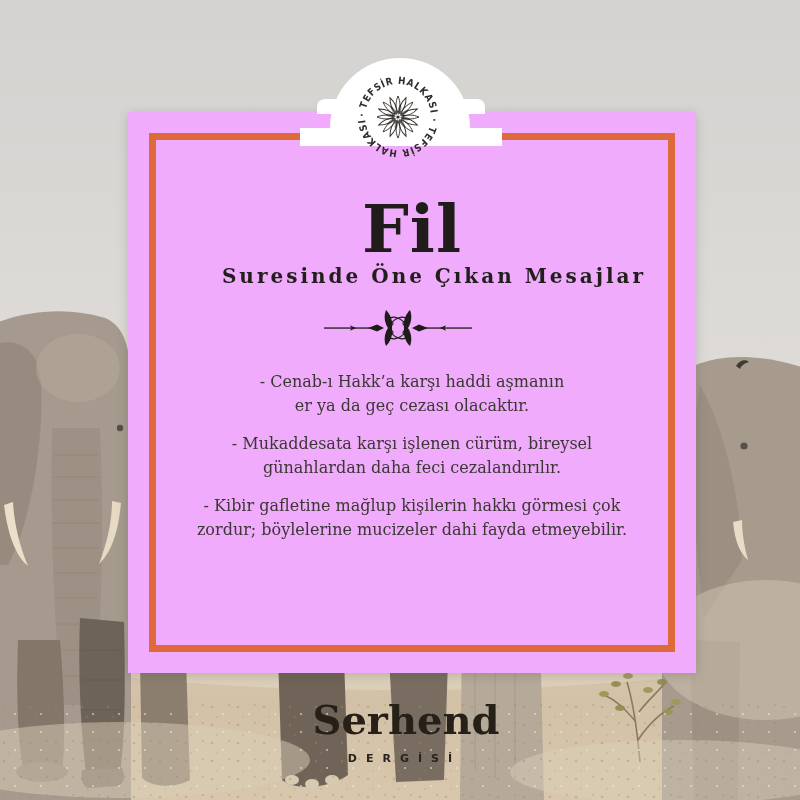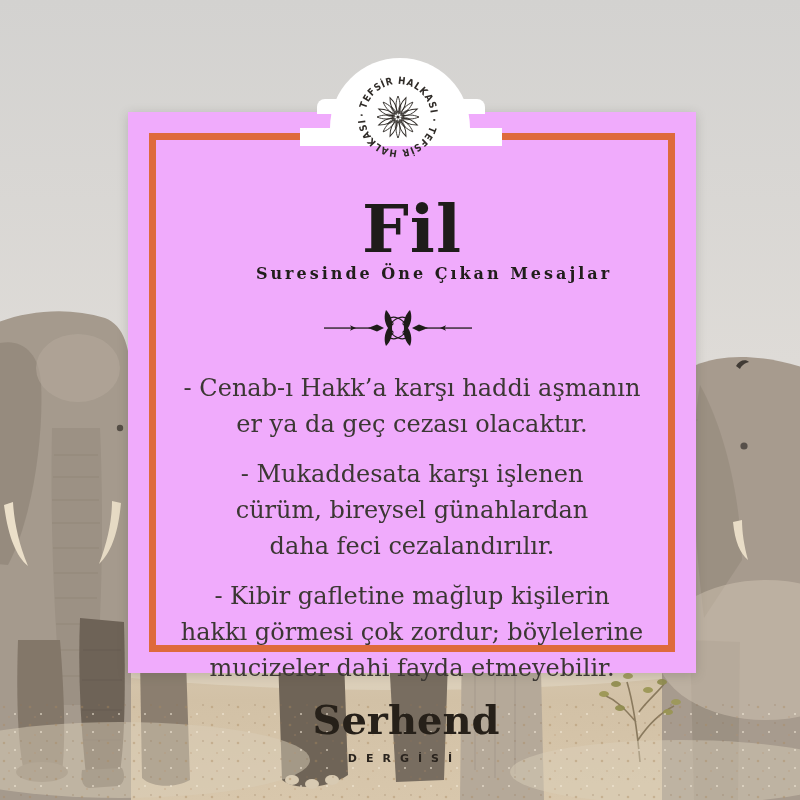--- a/index.html
+++ b/index.html
@@ -18,24 +18,24 @@
   .tab-dome{position:absolute;left:330px;top:58px;width:140px;height:80px;background:#ffffff;
         border-radius:70px 70px 0 0;z-index:3;}
   .tab-shoulder{position:absolute;left:317px;top:99px;width:168px;height:15px;background:#ffffff;
         border-radius:8px 8px 0 0;z-index:3;}
   svg.badge{position:absolute;left:336px;top:55px;width:124px;height:124px;z-index:4;}
 
   
   .title{position:absolute;top:84px;left:0;right:0;text-align:center;
         font-size:66px;font-weight:700;color:#1f1c1a;line-height:1;letter-spacing:1px;}
   .subtitle{position:absolute;top:152px;left:0;right:0;text-align:center;
-        font-size:16px;font-weight:700;color:#211e1b;letter-spacing:3px;margin-left:44px;}
+        font-size:20px;font-weight:700;color:#211e1b;letter-spacing:3px;margin-left:44px;}
   svg.divider{position:absolute;top:197px;left:192px;width:156px;height:38px;}
   .messages{position:absolute;top:258px;left:22px;right:22px;text-align:center;}
-  .messages p{margin:0 0 14px 0;font-size:24px;line-height:1.5;color:#3b3733;text-wrap:balance;}
+  .messages p{margin:0 0 14px 0;font-size:16px;line-height:1.5;color:#3b3733;text-wrap:balance;}
 
   
   .brand{position:absolute;left:0;right:0;top:700px;text-align:center;z-index:2;}
   .brand-name{font-family:"DejaVu Serif","Liberation Serif",serif;font-weight:700;
         font-size:40px;line-height:1;color:#262019;padding-left:12px;}
   .brand-sub{margin-top:12px;font-family:"DejaVu Sans","Liberation Sans",sans-serif;
         font-weight:700;font-size:11px;letter-spacing:9px;padding-left:9px;color:#29231d;}
 </style>
 </head>
 <body>

